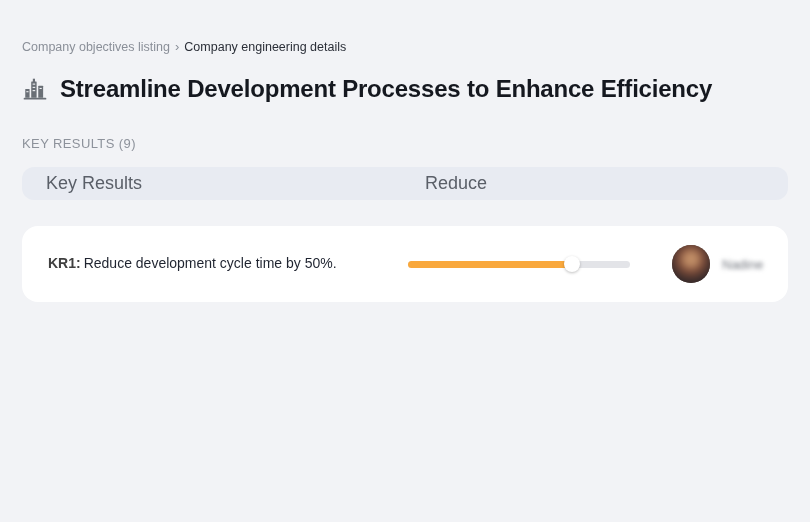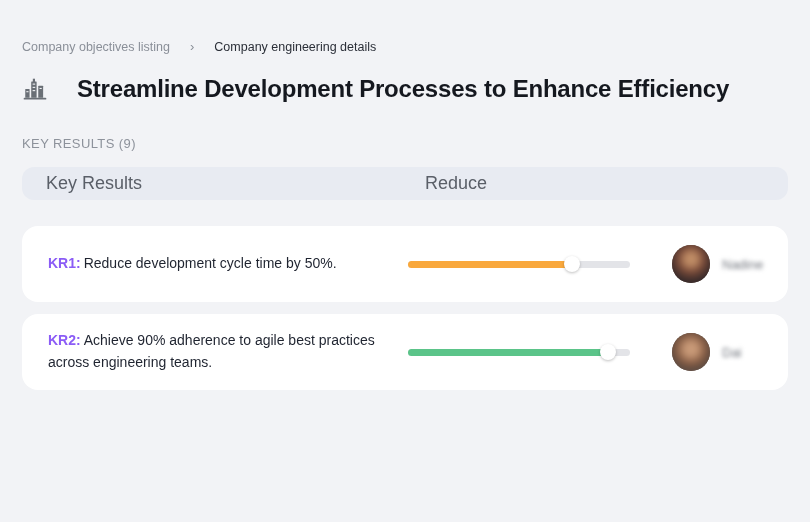--- a/index.html
+++ b/index.html
@@ -5,27 +5,27 @@
   * { margin: 0; padding: 0; box-sizing: border-box; }
   html, body { width: 810px; height: 522px; overflow: hidden; }
   body {
     background: #f2f3f6;
     font-family: "Liberation Sans", sans-serif;
     color: #1c1f26;
   }
   .page { padding: 40px 22px 0 22px; }
 
   
-  .breadcrumb { display: flex; align-items: center; gap: 20px; font-size: 12.5px; }
+  .breadcrumb { display: flex; align-items: center; gap: 5px; font-size: 12.5px; }
   .crumb-muted { color: #8a8f98; cursor: pointer; }
   .crumb-sep { color: #8a8f98; font-size: 13px; line-height: 1; transform: translateY(-1px); }
   .crumb-current { color: #2b2f38; }
 
   
-  .title-row { display: flex; align-items: center; gap: 29px; margin-top: 21px; }
+  .title-row { display: flex; align-items: center; gap: 12px; margin-top: 21px; }
   .title-icon { width: 26px; height: 26px; flex: 0 0 auto; display: flex; align-items: flex-end; }
   .page-title { font-size: 24px; font-weight: bold; color: #15181f; letter-spacing: -0.2px; }
 
   
   .section-label { margin-top: 33px; font-size: 13px; color: #8d929b; letter-spacing: 0.4px; }
 
   
   .grid-cols { display: grid; grid-template-columns: 386px 247px 1fr; align-items: center; }
   .table-header {
     margin-top: 16px;
@@ -41,21 +41,21 @@
 
   .rows { margin-top: 26px; }
   .row-card {
     background: #ffffff;
     border-radius: 16px;
     min-height: 76px;
     margin-bottom: 12px;
     cursor: pointer;
   }
   .kr-cell { padding: 14px 30px 14px 26px; font-size: 14px; line-height: 1.55; color: #1f2430; }
-  .kr-label { font-weight: bold; color: #8b5cf6; margin-right: 3px; }
+  .kr-label { font-weight: bold; color: #404040; margin-right: 3px; }
 
   
   .slider { position: relative; width: 222px; height: 16px; display: flex; align-items: center; }
   .slider-track {
     position: relative; width: 100%; height: 7px;
     background: #e3e4e8; border-radius: 6px;
   }
   .slider-fill {
     position: relative; height: 100%; border-radius: 6px;
   }
@@ -140,34 +140,16 @@
             </div>
           </div>
         </div>
       </div>
       <div class="owner-cell">
         <span class="avatar avatar-0"></span>
         <span class="owner-name">Nadine</span>
       </div>
     </div>
 
-    <div class="row-card grid-cols">
-      <div class="kr-cell">
-        <span class="kr-label">KR2:</span><span>Achieve 90% adherence to agile best practices across engineering teams.</span>
-      </div>
-      <div>
-        <div class="slider">
-          <div class="slider-track">
-            <div class="slider-fill" style="width: 90%; background: rgb(91, 196, 137);">
-              <span class="slider-thumb"></span>
-            </div>
-          </div>
-        </div>
-      </div>
-      <div class="owner-cell">
-        <span class="avatar avatar-1"></span>
-        <span class="owner-name">Dai</span>
-      </div>
-    </div>
 
 
   </div>
 </div>
 
 </body></html>

